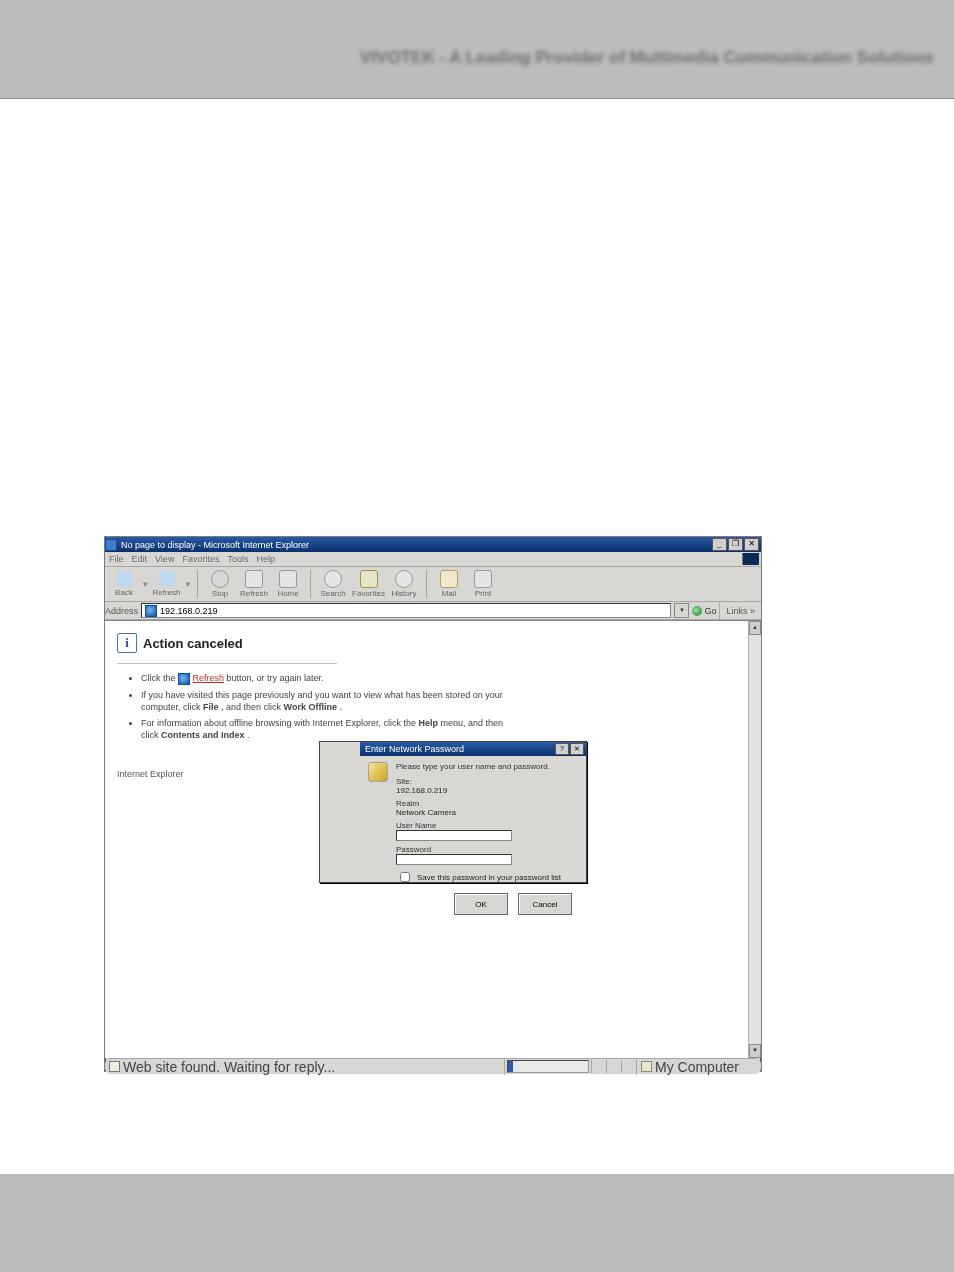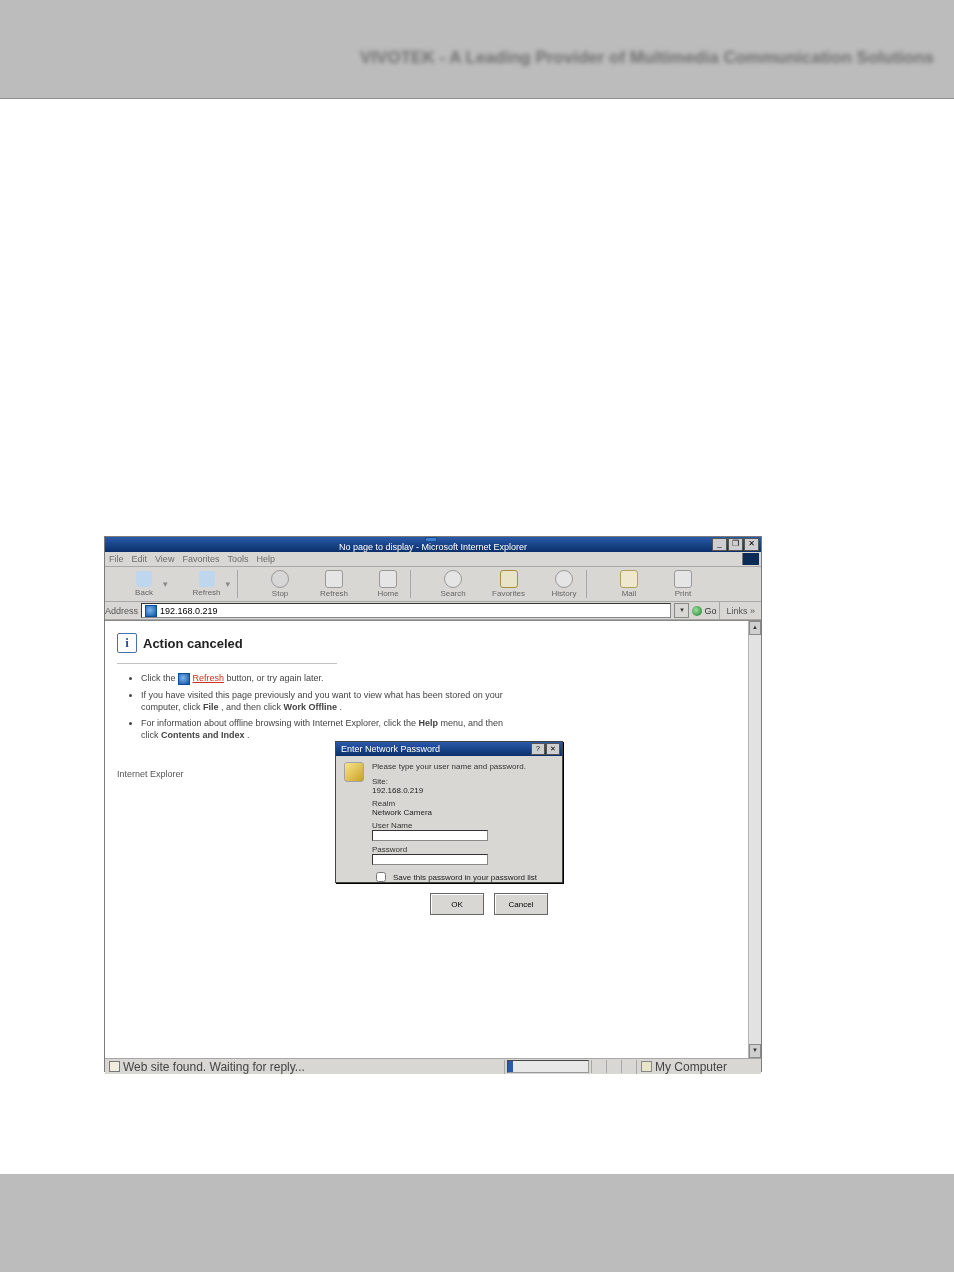--- a/index.html
+++ b/index.html
@@ -67,21 +67,20 @@
 
   
   .titlebar {
     position: relative;
     height: 15px;
     background: linear-gradient(#2a5aa9, #0a2f6b);
     color: #fff;
     display: flex;
     align-items: center;
     padding-left: 0;
-    flex-direction: column;
   }
   .titlebar .icon-ie {
     width: 10px; height: 10px;
     background: #3c7fd0;
     border: 1px solid #184a8a;
     margin-right: 4px;
   }
   .win-controls {
     position: absolute;
     right: 2px; top: 1px;
@@ -129,21 +128,20 @@
     padding: 0 4px;
     gap: 4px;
   }
   .tbtn {
     display: flex;
     flex-direction: column;
     align-items: center;
     font-size: 8px;
     color: #666;
     min-width: 30px;
-    margin-left: 20px;
   }
   .tbtn .ticon {
     width: 16px;
     height: 16px;
     margin-bottom: 1px;
     border-radius: 3px;
   }
   .sep {
     width: 1px;
     height: 28px;
@@ -295,29 +293,30 @@
     background: radial-gradient(circle at 40% 40%, #7fb5ef, #0a4f9e);
   }
   .prodname {
     margin-top: 28px;
     color: #555;
   }
 
   
   .dialog {
     position: absolute;
-    left: 230px;
+    left: 214px;
     top: 120px;
     width: 226px;
     height: 140px;
     background: #d8d7d3;
     border: 1px solid #444;
     box-shadow: 1px 1px 0 #000;
     font-size: 8px;
     color: #222;
+    padding-left: 40px;
   }
   .dialog .dlg-title {
     height: 14px;
     background: linear-gradient(#2a5aa9, #0a2f6b);
     color: #fff;
     font-size: 9px;
     display: flex;
     align-items: center;
     padding-left: 5px;
     position: relative;
@@ -406,22 +405,23 @@
     box-shadow: 1px 1px 0 #fff inset;
   }
 
   
   .statusbar {
     display: flex;
     height: 15px;
     background: #d8d7d3;
     border-top: 1px solid #a7a7a7;
     align-items: center;
-    font-size: 12px;
+    font-size: 14px;
     color: #444;
+    border-radius: 6px;
   }
   .statusbar .s-left {
     flex: 1;
     padding-left: 4px;
     display: flex;
     align-items: center;
     gap: 3px;
     border-right: 1px solid #a7a7a7;
   }
   .statusbar .s-left .pg-ico {

